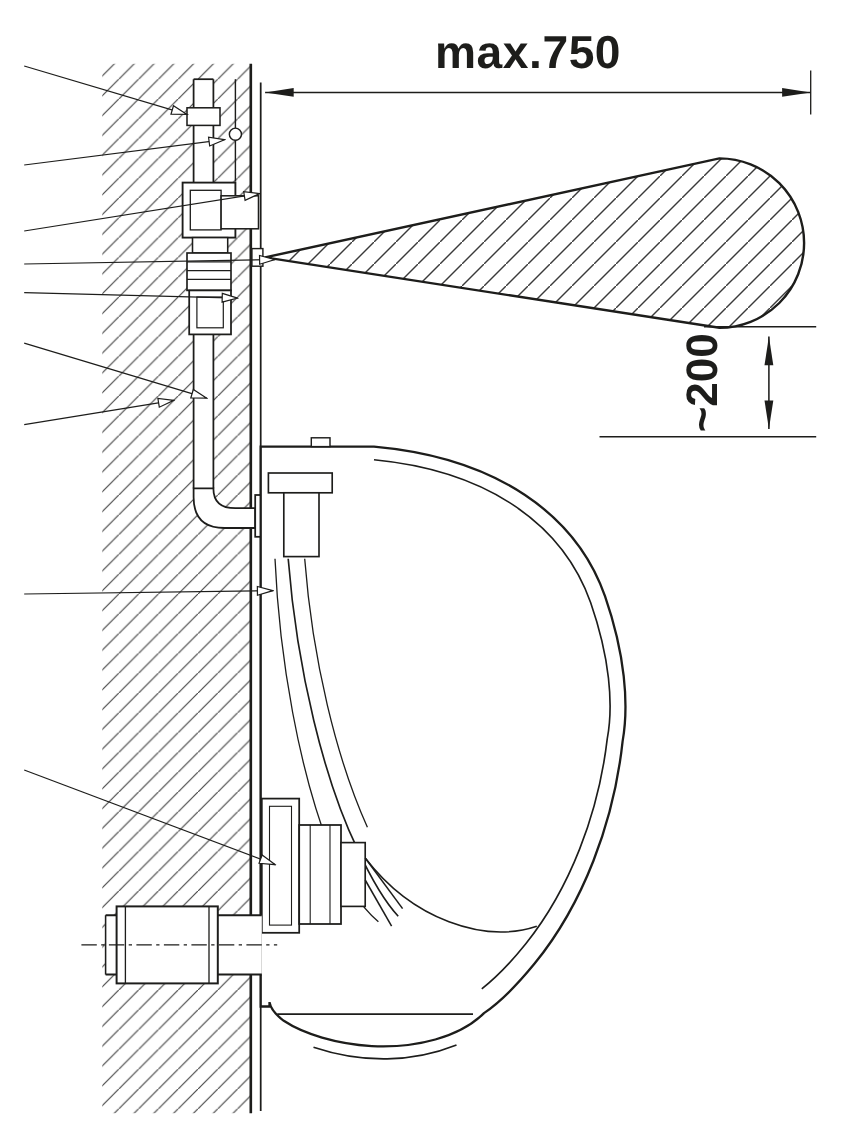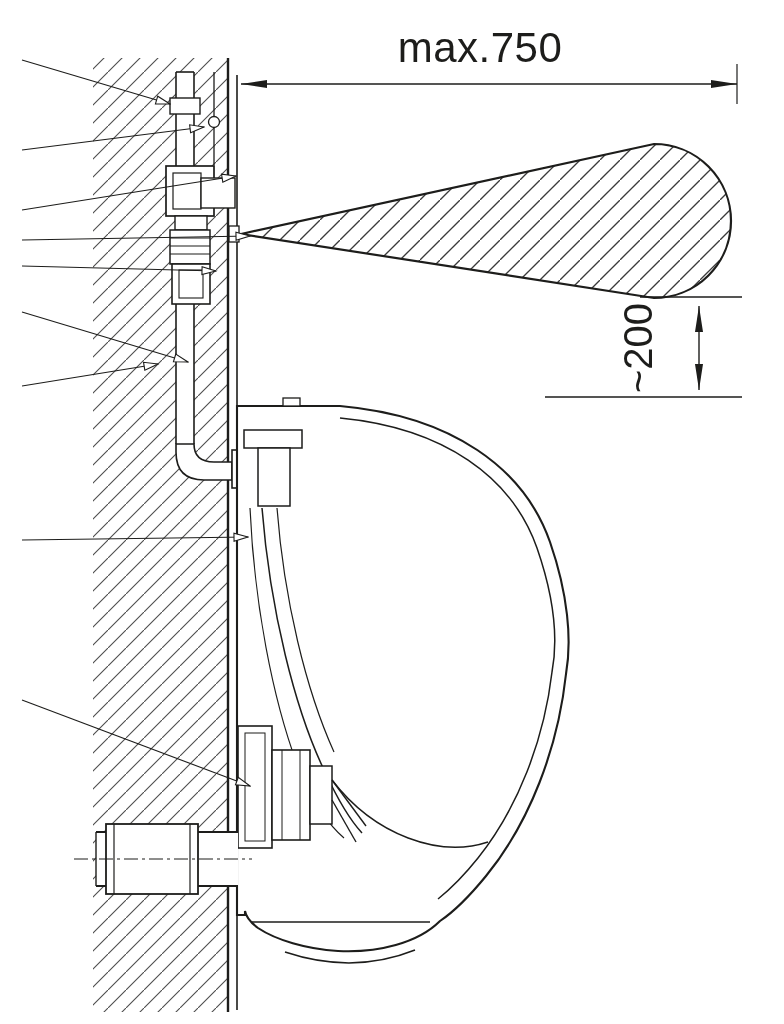--- a/index.html
+++ b/index.html
@@ -1,16 +1,16 @@
 <!DOCTYPE html>
 <html><head>
 <meta charset="utf-8">
 <style>
   html,body{margin:0;padding:0;background:#ffffff;}
-  .page{width:784px;height:1024px;position:relative;background:#ffffff;overflow:hidden;}
+  .page{width:784px;height:1024px;position:relative;background:#ffffff;overflow:hidden;font-weight:bold;}
   svg{display:block;}
   .dim-text{
     font-family:"Liberation Sans", sans-serif;
     font-size:42px;
     fill:#1d1d1b;
     letter-spacing:0.5px;
   }
   .dim-text-v{
     font-family:"Liberation Sans", sans-serif;
     font-size:40px;

